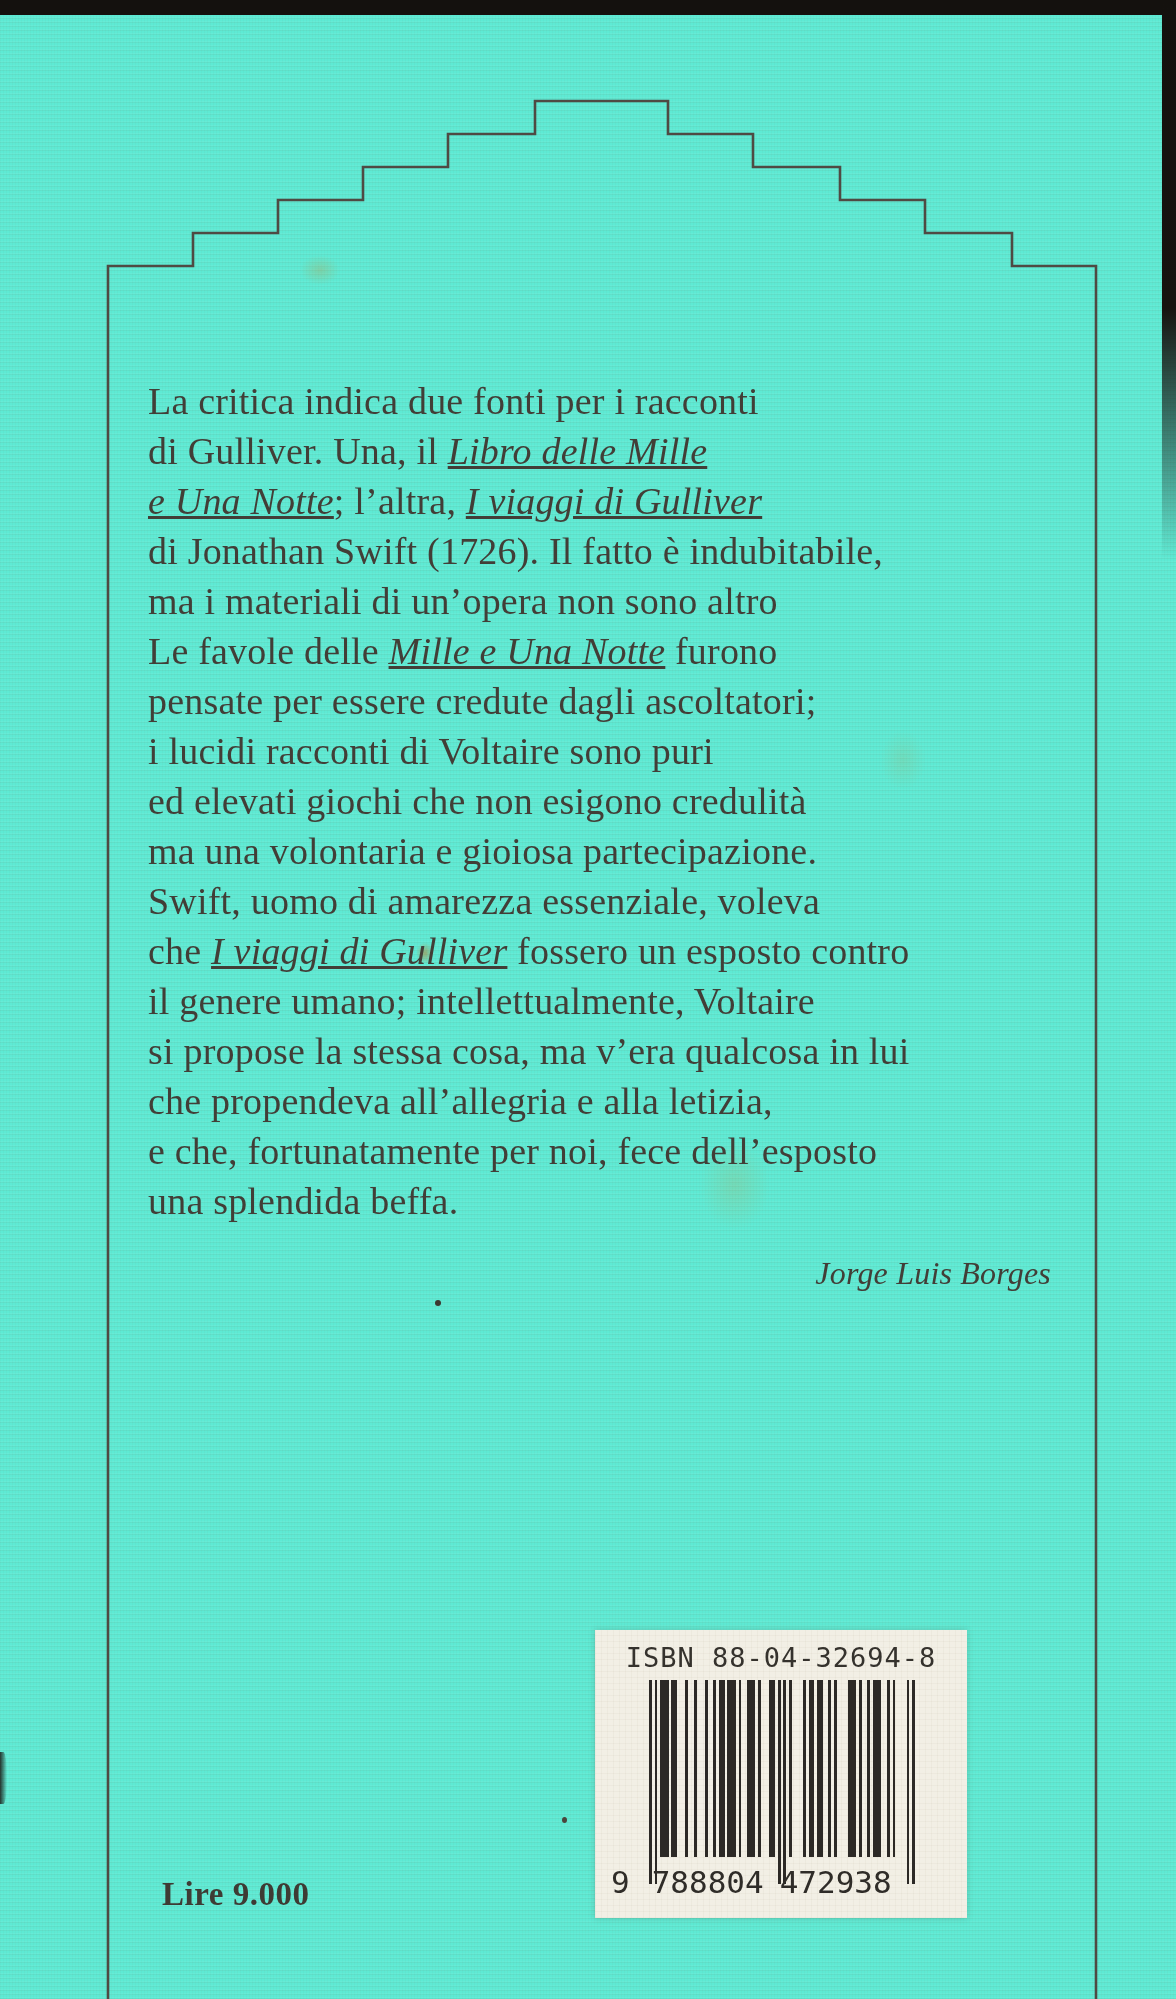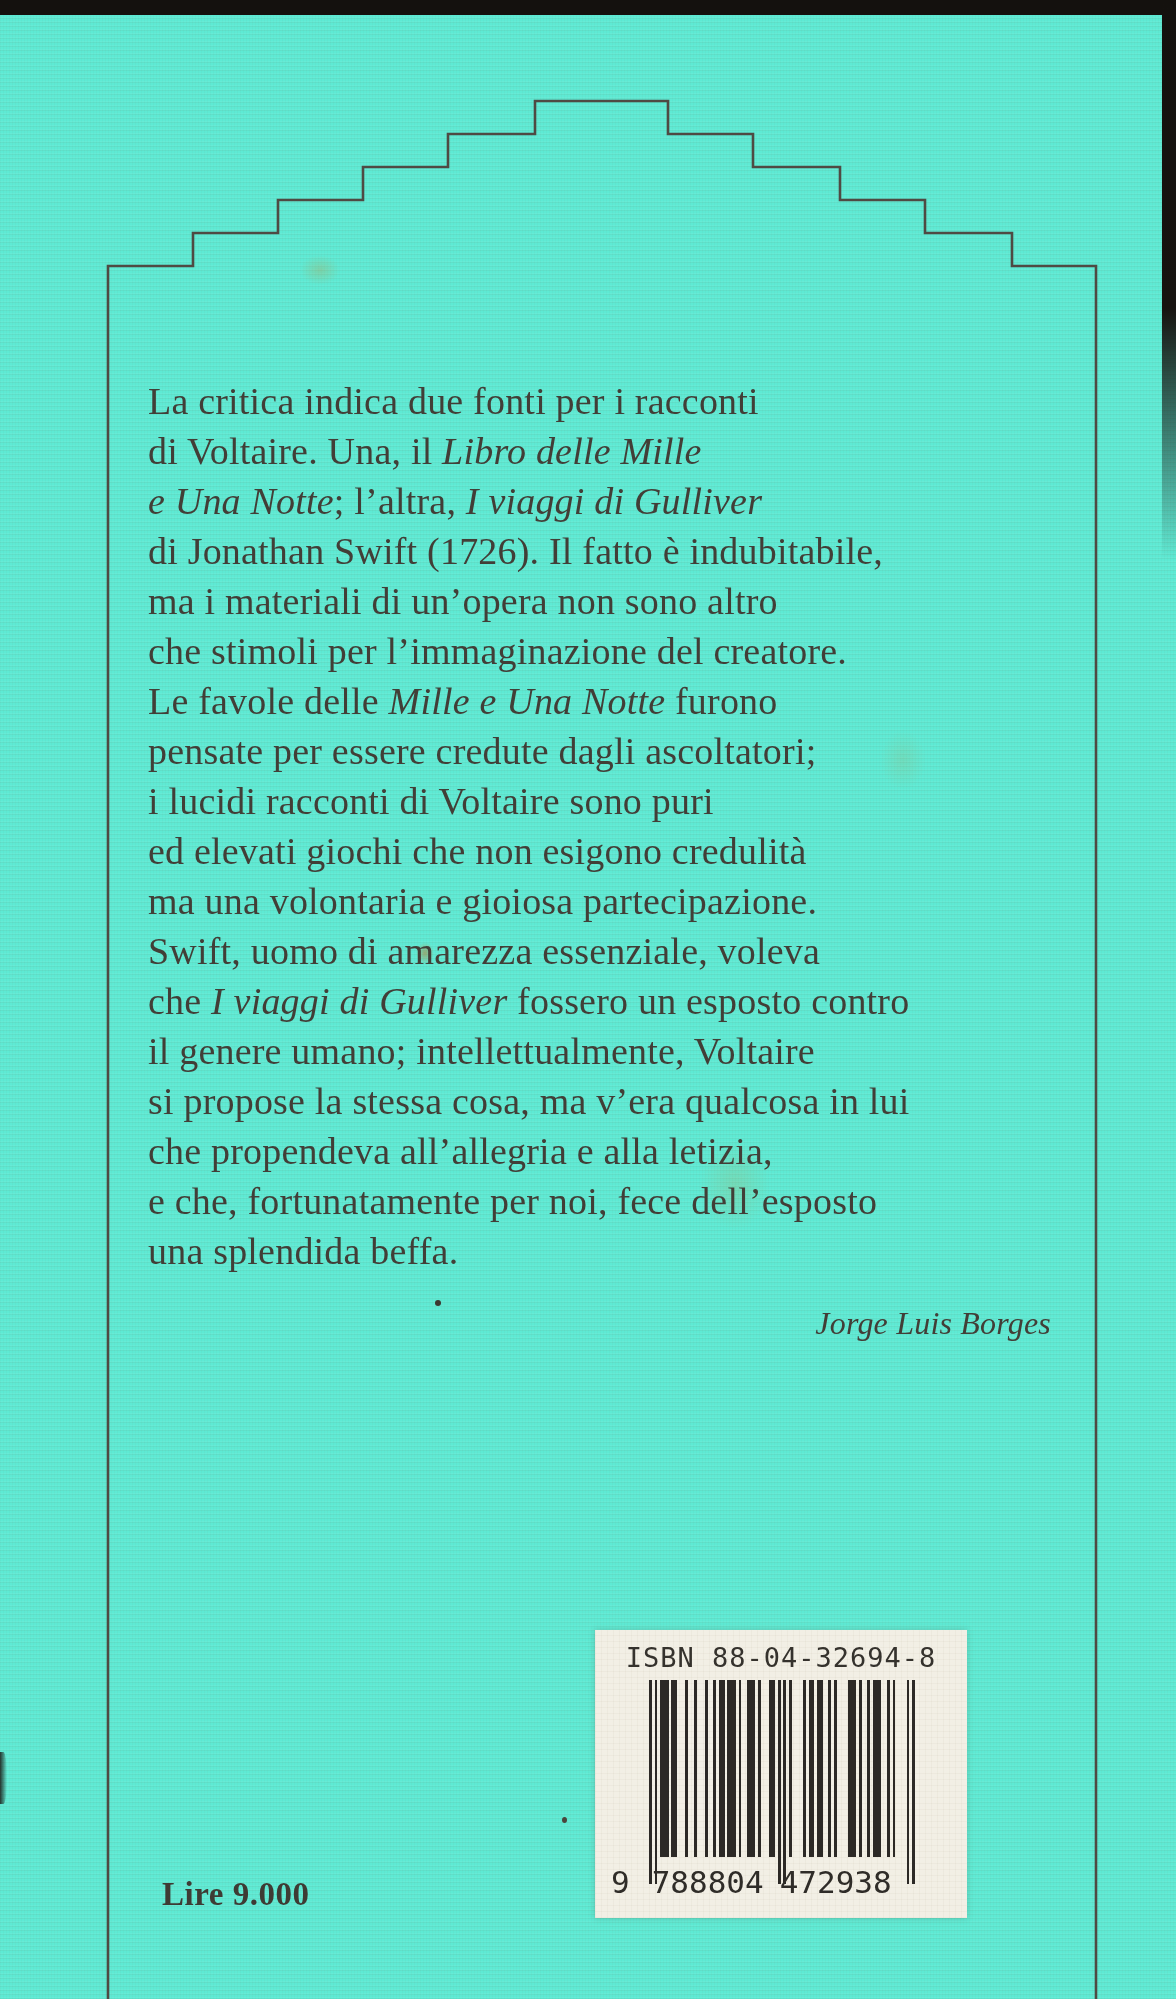--- a/index.html
+++ b/index.html
@@ -24,21 +24,21 @@
     position:absolute;left:0;top:1752px;width:7px;height:52px;
     background:linear-gradient(90deg,rgba(25,22,18,.85),rgba(25,22,18,0));
     border-radius:0 60% 60% 0;
   }
   .border-svg{position:absolute;left:0;top:0;}
   .quote{
     position:absolute;left:148px;top:376px;width:905px;
     font-size:38px;line-height:50px;color:#423e37;letter-spacing:.2px;
   }
   .quote-line{white-space:nowrap;}
-  .it{font-style:italic;}
+  .it{font-style:italic;text-decoration:underline;}
   .attribution{margin-top:22px;text-align:right;font-style:italic;font-size:32px;padding-right:2px;}
   .stain{position:absolute;border-radius:50%;pointer-events:none;}
   .stain.s1{left:300px;top:255px;width:40px;height:30px;background:radial-gradient(closest-side,rgba(190,150,60,.28),rgba(190,150,60,0));}
   .stain.s2{left:416px;top:942px;width:18px;height:22px;background:radial-gradient(closest-side,rgba(185,120,40,.55),rgba(185,120,40,0));}
   .stain.s3{left:700px;top:1140px;width:70px;height:90px;background:radial-gradient(closest-side,rgba(190,155,70,.20),rgba(190,155,70,0));}
   .stain.s4{left:880px;top:730px;width:46px;height:60px;background:radial-gradient(closest-side,rgba(185,150,70,.16),rgba(185,150,70,0));}
   .ink-dot{position:absolute;left:435px;top:1300px;width:6px;height:6px;border-radius:50%;background:#3c3830;}
   .speck{position:absolute;left:562px;top:1817px;width:5px;height:6px;border-radius:50%;background:#4a453c;}
   .panel{
     position:absolute;left:580px;top:1630px;width:372px;height:288px;
@@ -86,25 +86,24 @@
   <div class="stain s1"></div>
   <div class="stain s2"></div>
   <div class="stain s3"></div>
   <div class="stain s4"></div>
   <div class="ink-dot"></div>
   <div class="speck"></div>
 
   <div class="quote">
     <div id="quote-lines">
         <div class="quote-line"><span>La critica indica due fonti per i racconti</span></div>
-        <div class="quote-line"><span>di Voltaire. Una, il </span><span class="it">Libro delle Mille</span></div>
+        <div class="quote-line"><span>di Gulliver. Una, il </span><span class="it">Libro delle Mille</span></div>
         <div class="quote-line"><span class="it">e Una Notte</span><span>; l’altra, </span><span class="it">I viaggi di Gulliver</span></div>
         <div class="quote-line"><span>di Jonathan Swift (1726). Il fatto è indubitabile,</span></div>
         <div class="quote-line"><span>ma i materiali di un’opera non sono altro</span></div>
-        <div class="quote-line"><span>che stimoli per l’immaginazione del creatore.</span></div>
         <div class="quote-line"><span>Le favole delle </span><span class="it">Mille e Una Notte</span><span> furono</span></div>
         <div class="quote-line"><span>pensate per essere credute dagli ascoltatori;</span></div>
         <div class="quote-line"><span>i lucidi racconti di Voltaire sono puri</span></div>
         <div class="quote-line"><span>ed elevati giochi che non esigono credulità</span></div>
         <div class="quote-line"><span>ma una volontaria e gioiosa partecipazione.</span></div>
         <div class="quote-line"><span>Swift, uomo di amarezza essenziale, voleva</span></div>
         <div class="quote-line"><span>che </span><span class="it">I viaggi di Gulliver</span><span> fossero un esposto contro</span></div>
         <div class="quote-line"><span>il genere umano; intellettualmente, Voltaire</span></div>
         <div class="quote-line"><span>si propose la stessa cosa, ma v’era qualcosa in lui</span></div>
         <div class="quote-line"><span>che propendeva all’allegria e alla letizia,</span></div>

